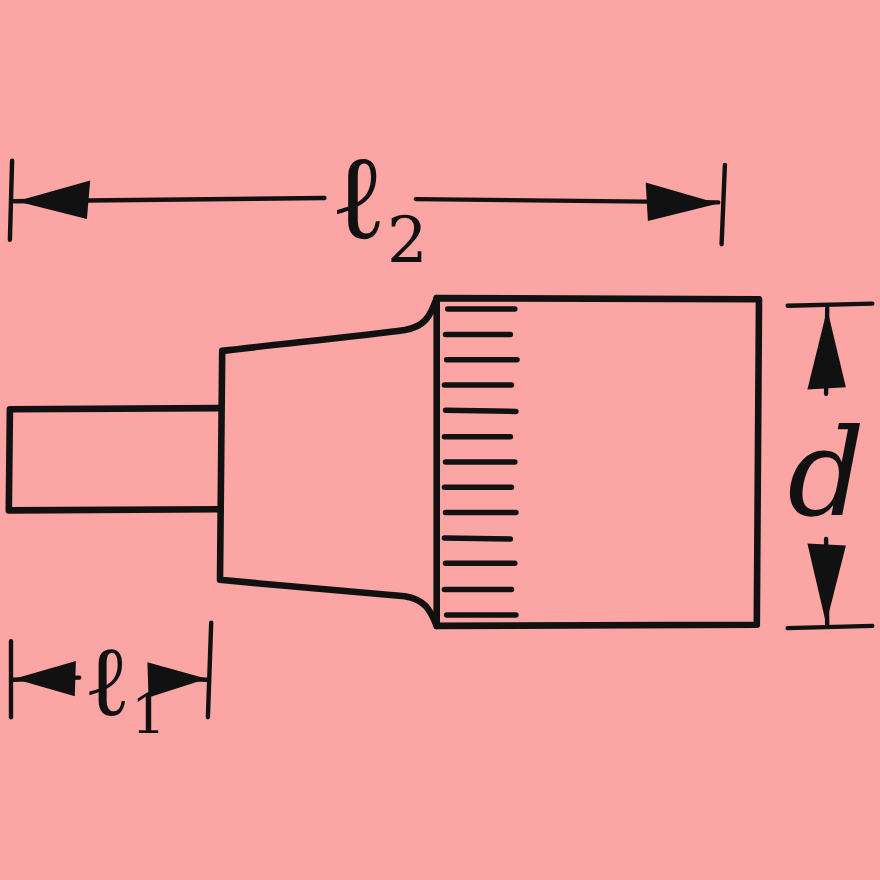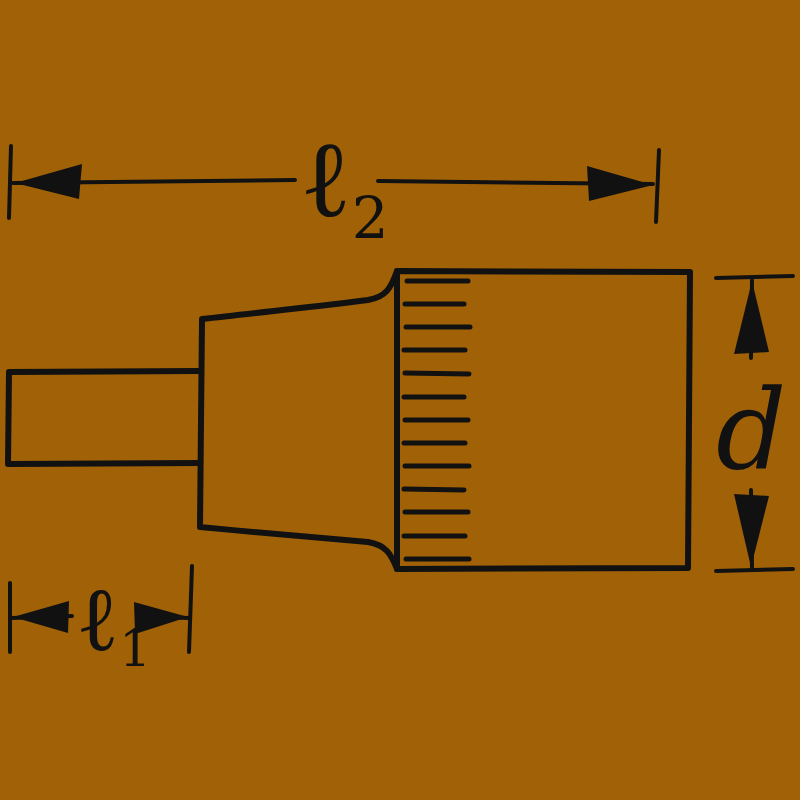--- a/index.html
+++ b/index.html
@@ -8,21 +8,21 @@
     width: 800px;
     height: 800px;
     background: #ffffff;
     overflow: hidden;
     font-family: "DejaVu Serif", serif;
   }
   .canvas {
     width: 800px;
     height: 800px;
     position: relative;
-    background: #a16207;
+    background: #fca5a5;
   }
   svg { display: block; }
   .stroke {
     stroke: #111111;
     fill: none;
     stroke-linecap: round;
     stroke-linejoin: round;
   }
   .outline { stroke-width: 6; }
   .knurl   { stroke-width: 5; }

